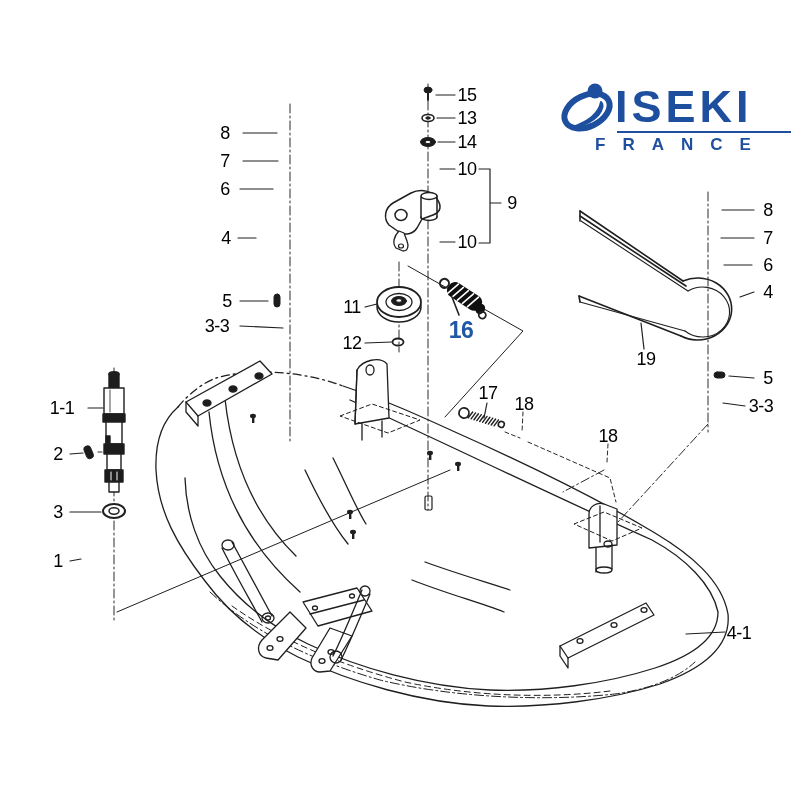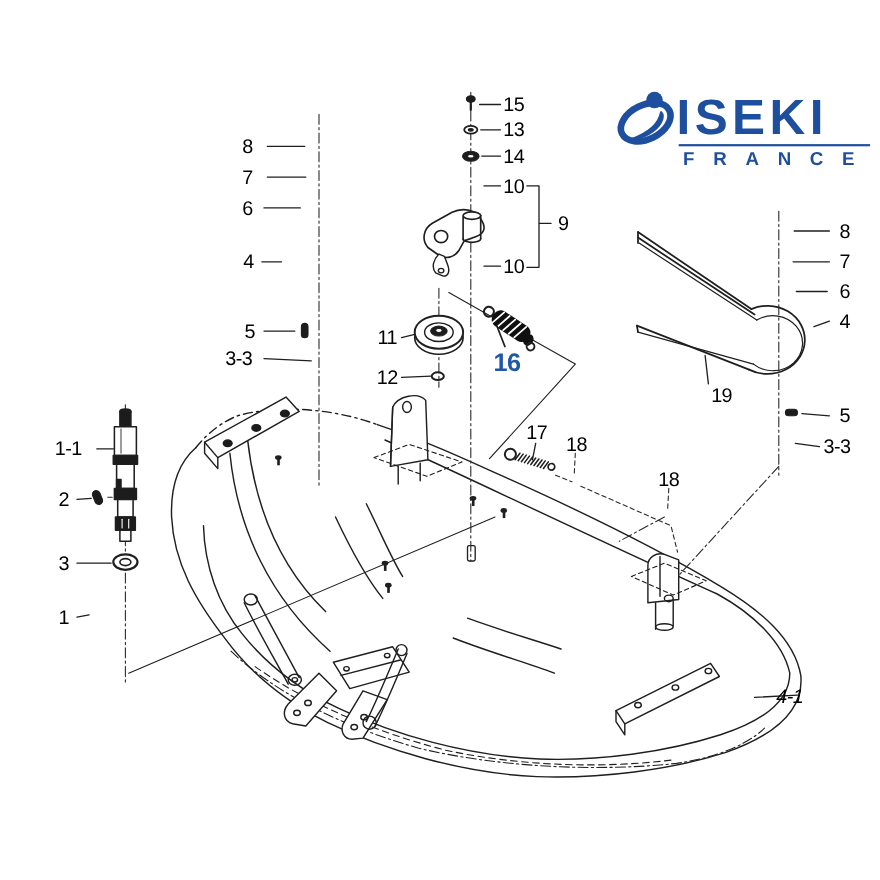--- a/index.html
+++ b/index.html
@@ -6,21 +6,21 @@
   #stage{position:relative;width:800px;height:800px;background:#fff;overflow:hidden;
          font-family:"Liberation Sans",sans-serif;}
   #art{position:absolute;left:0;top:0;}
   .callout{position:absolute;transform:translate(-50%,-50%);color:#000000;
            font-size:18px;letter-spacing:-0.5px;white-space:nowrap;line-height:1;}
   .callout.hl{font-size:23px;font-weight:bold;color:var(--accent2,#2057a7);}
   #logo-brand{position:absolute;left:615px;top:84px;font-size:45px;font-weight:bold;
               color:var(--accent,#1e4f9e);letter-spacing:4px;line-height:1;}
   #logo-rule{position:absolute;left:617px;top:131px;width:174px;height:2px;
              background:var(--accent,#1e4f9e);}
-  #logo-region{position:absolute;left:621px;top:136px;font-size:17px;font-weight:bold;
+  #logo-region{position:absolute;left:595px;top:136px;font-size:17px;font-weight:bold;
                color:var(--accent,#1e4f9e);letter-spacing:17px;line-height:1;}
 </style>
 </head>
 <body>
 
 <div id="stage">
 
 <svg id="art" width="800" height="800" viewBox="0 0 800 800" stroke="#1f1f1f" fill="none" stroke-linecap="round" stroke-linejoin="round">
 
   <defs></defs>
@@ -384,23 +384,23 @@
       <div class="callout" style="left: 352px; top: 307px;">11</div>
       <div class="callout" style="left: 352px; top: 343px;">12</div>
       <div class="callout hl" style="left: 461px; top: 330px;">16</div>
       <div class="callout" style="left: 488px; top: 393px;">17</div>
       <div class="callout" style="left: 524px; top: 404px;">18</div>
       <div class="callout" style="left: 608px; top: 436px;">18</div>
       <div class="callout" style="left: 768px; top: 210px;">8</div>
       <div class="callout" style="left: 768px; top: 238px;">7</div>
       <div class="callout" style="left: 768px; top: 265px;">6</div>
       <div class="callout" style="left: 768px; top: 292px;">4</div>
-      <div class="callout" style="left: 646px; top: 359px; margin-left: 10px;">19</div>
+      <div class="callout" style="left: 646px; top: 359px;">19</div>
       <div class="callout" style="left: 768px; top: 378px;">5</div>
       <div class="callout" style="left: 761px; top: 406px;">3-3</div>
       <div class="callout" style="left: 62px; top: 408px;">1-1</div>
       <div class="callout" style="left: 58px; top: 454px;">2</div>
       <div class="callout" style="left: 58px; top: 512px;">3</div>
       <div class="callout" style="left: 58px; top: 561px;">1</div>
-      <div class="callout" style="left: 718px; top: 633px; font-style: italic;">4-1</div>
+      <div class="callout" style="left: 739px; top: 633px;">4-1</div>
     </div>
 
 </div>
 
 </body></html>

